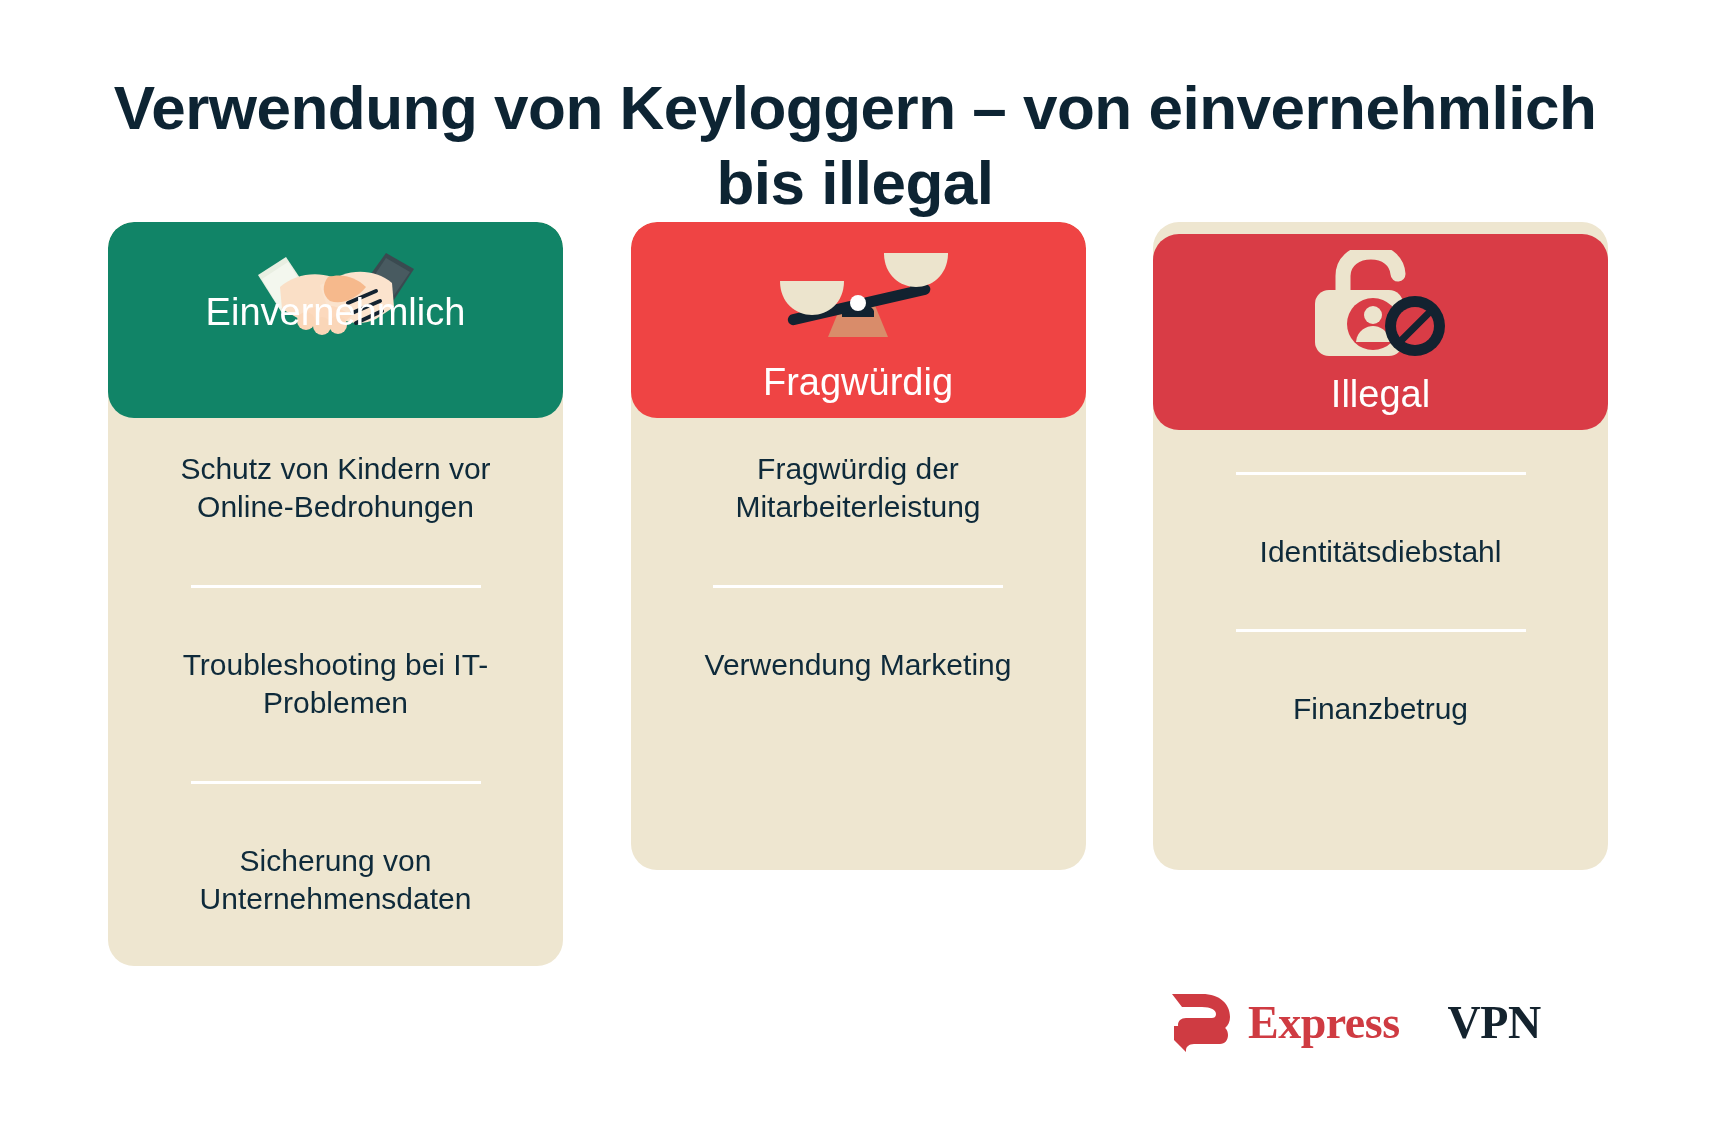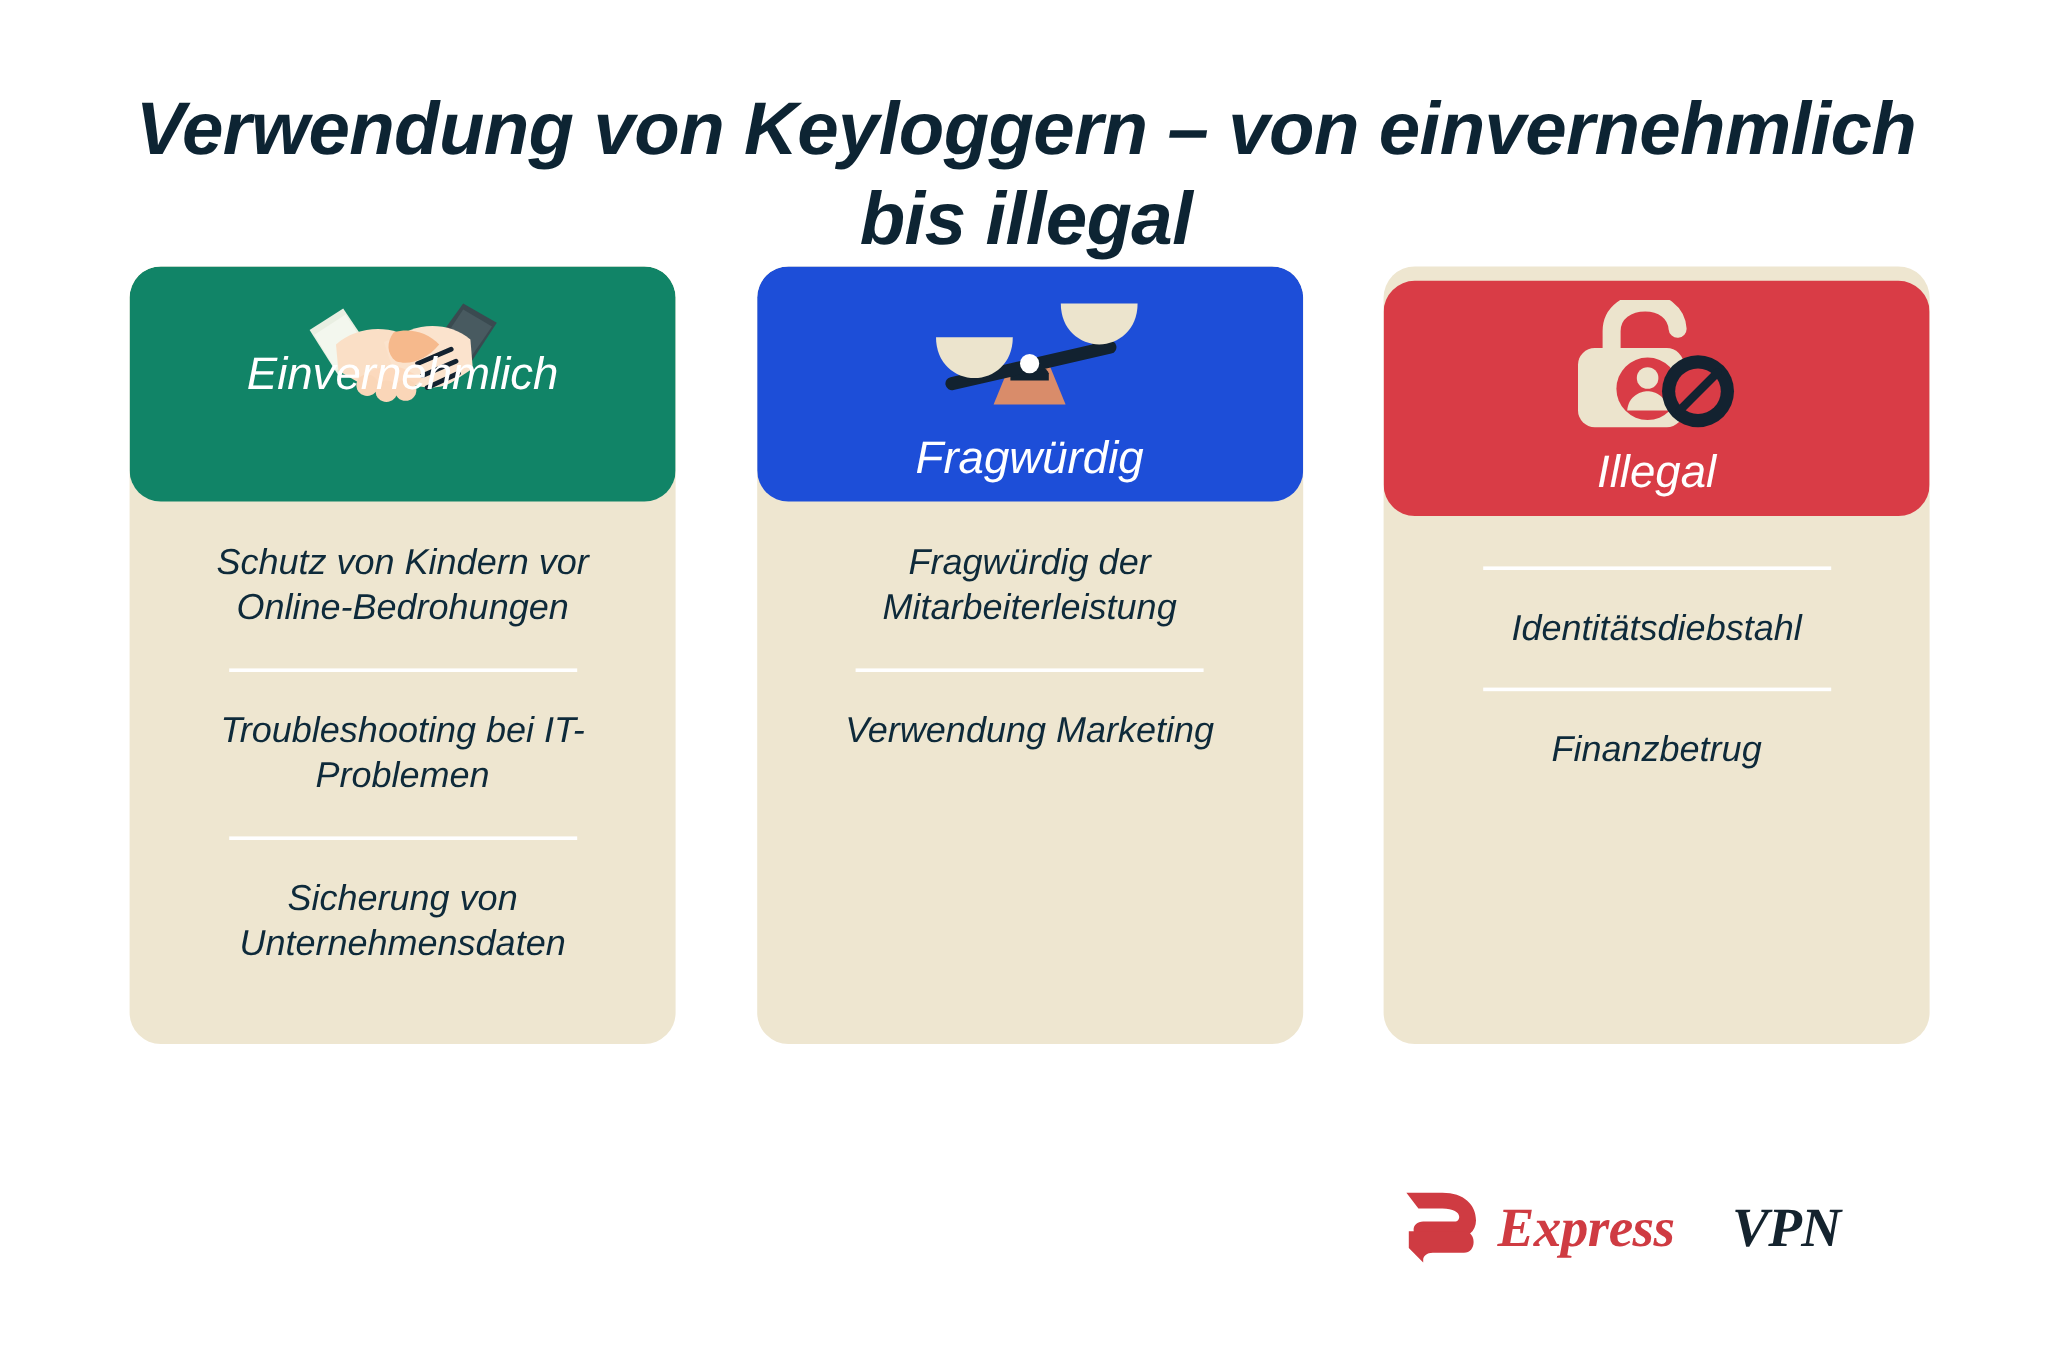--- a/index.html
+++ b/index.html
@@ -14,21 +14,20 @@
     color: #0e2a3a;
     overflow: hidden;
     position: relative;
   }
 
   .page {
     width: 1709px;
     height: 929px;
     position: relative;
     box-sizing: border-box;
-    font-style: italic;
   }
 
   
   .title {
     position: absolute;
     left: 90px;
     top: 28px;
     width: 1530px;
     text-align: center;
     font-size: 62px;
@@ -89,20 +88,21 @@
     font-weight: 400;
     position: relative;
     z-index: 2;
   }
 
   .card-body {
     padding: 30px 22px 44px 22px;
     display: flex;
     flex-direction: column;
     align-items: center;
+    gap: 28px;
   }
 
   .item {
     text-align: center;
     font-size: 30px;
     line-height: 1.28;
     color: #0e2a3a;
     padding: 4px 0;
   }
 
@@ -187,21 +187,21 @@
       <div class="card-body">
         <div class="item">Schutz von Kindern vor Online-Bedrohungen</div>
         <hr class="divider">
         <div class="item">Troubleshooting bei IT-Problemen</div>
         <hr class="divider">
         <div class="item">Sicherung von Unternehmensdaten</div>
       </div>
     </div>
 
     <div class="card card-2">
-      <div class="card-header" style="background:#1d4ed8;">
+      <div class="card-header" style="background:#ef4444;">
         <div class="icon-wrap">
           <svg width="200" height="104" viewBox="0 0 200 104" aria-hidden="true">
 
             <path d="M70 96 L84 62 L116 62 L130 96 Z" fill="#d98c6a"></path>
             <path d="M84 70 C88 60 112 60 116 70 L116 76 L84 76 Z" fill="#122230"></path>
 
             <rect x="28" y="58" width="146" height="11" rx="5.5" fill="#122230" transform="rotate(-13 101 63)"></rect>
 
             <rect x="46" y="57" width="9" height="20" rx="3" fill="#122230" transform="rotate(-13 50 67)"></rect>
             <rect x="150" y="27" width="9" height="20" rx="3" fill="#122230" transform="rotate(-13 154 37)"></rect>

